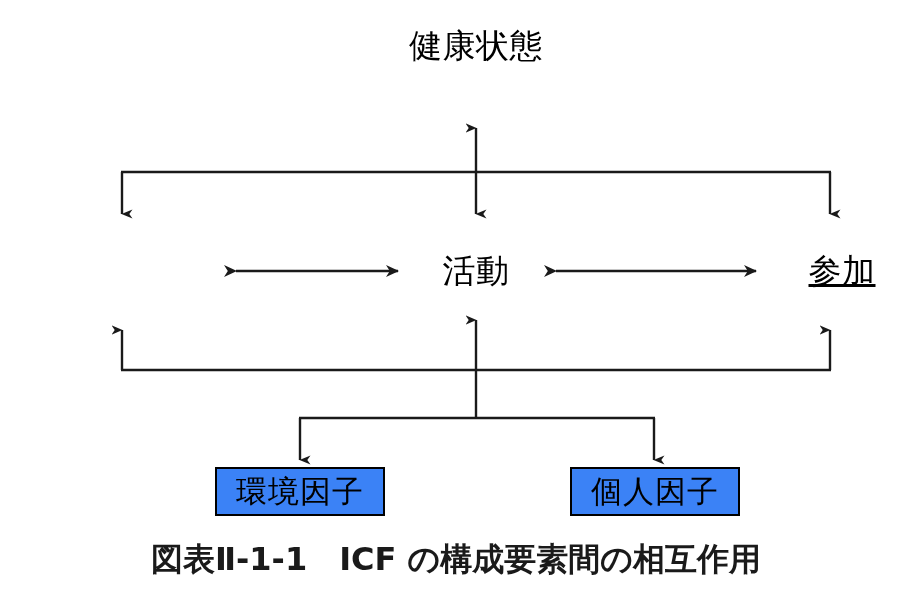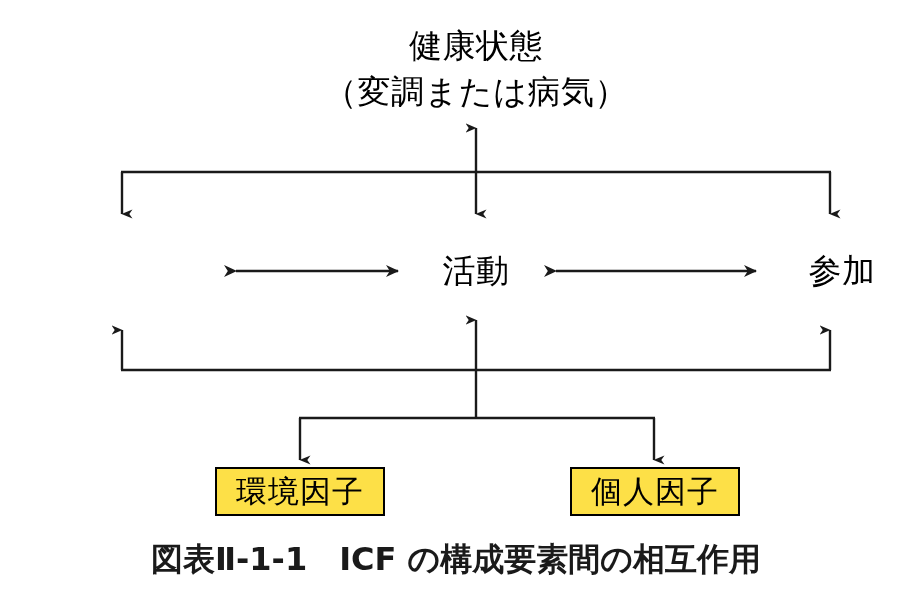--- a/index.html
+++ b/index.html
@@ -61,26 +61,27 @@
     left: 424px;
     top: 248px;
     width: 104px;
     text-align: center;
   }
   #participation {
     left: 790px;
     top: 248px;
     width: 104px;
     text-align: center;
+    text-decoration: underline;
   }
   .factor-box {
     position: absolute;
     box-sizing: border-box;
     border: 2px solid #000000;
-    background: #fde047;
+    background: #3b82f6;
     display: flex;
     align-items: center;
     justify-content: center;
     font-family: "Liberation Serif", "DejaVu Serif", serif;
     font-size: 31px;
     color: #000000;
     letter-spacing: 1px;
   }
   #env-factors-box {
     left: 215px;
@@ -164,21 +165,20 @@
       <line x1="299" y1="418" x2="655" y2="418" stroke="#1a1a1a" stroke-width="2.4"></line>
 
       <line x1="300" y1="418" x2="300" y2="460" stroke="#1a1a1a" stroke-width="2.4" marker-end="url(#arrow-down)"></line>
 
       <line x1="654" y1="418" x2="654" y2="460" stroke="#1a1a1a" stroke-width="2.4" marker-end="url(#arrow-down)"></line>
     </g>
   </svg>
 
   <div class="node-text" id="health-condition">
     <span class="line1">健康状態</span>
-    <span class="line2">（変調または病気）</span>
   </div>
 
 
   <div class="node-text center-al" id="activity">活動</div>
 
   <div class="node-text center-al" id="participation">参加</div>
 
   <div class="factor-box" id="env-factors-box">環境因子</div>
 
   <div class="factor-box" id="personal-factors-box">個人因子</div>

